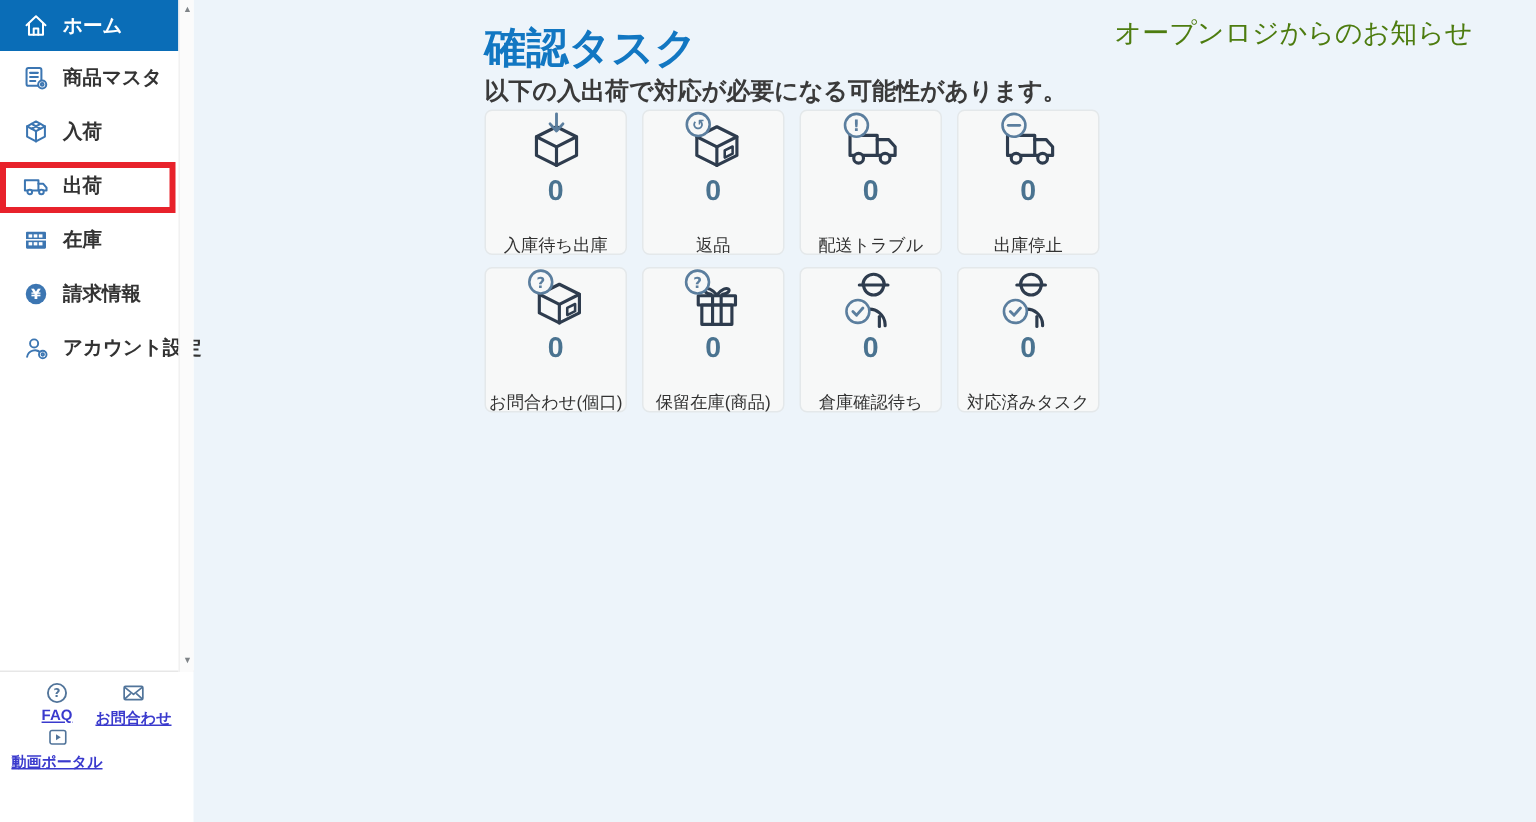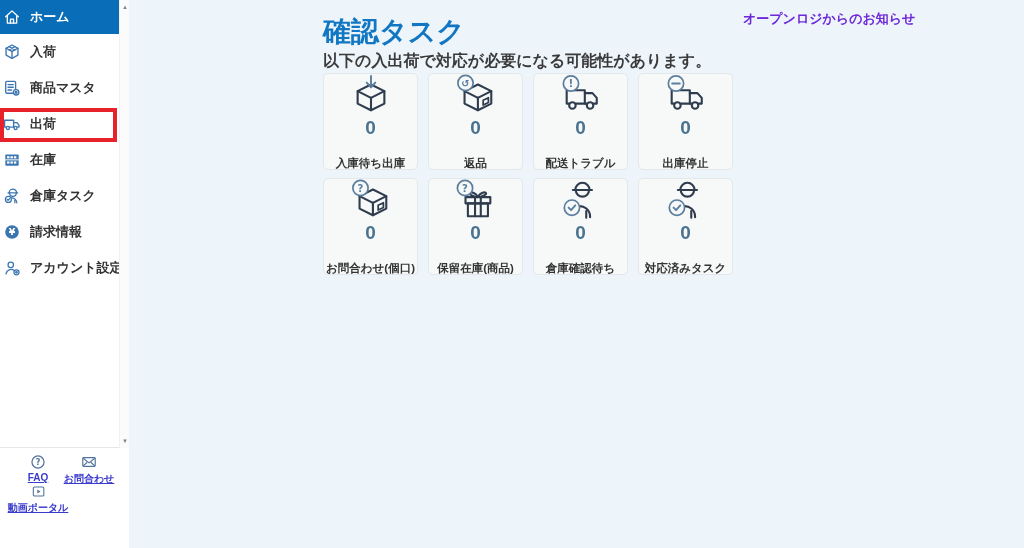--- a/index.html
+++ b/index.html
@@ -9,49 +9,49 @@
 
   
   .sidebar { position:absolute; left:0; top:0; width:129px; height:548px; background:#fff; }
   .nav-area { position:absolute; left:0; top:0; width:129px; height:448px; border-bottom:1px solid #e7e7e7; }
   .scroll-strip { position:absolute; left:119px; top:0; width:10px; height:448px; background:#fbfbfb; border-left:1px solid #f1f1f1; }
   .scroll-arrow { position:absolute; left:0; width:10px; text-align:center; font-size:6px; color:#7f8488; line-height:10px; cursor:default; }
   .scroll-arrow.up { top:2px; }
   .scroll-arrow.down { top:436px; }
 
   .nav { position:absolute; left:0; top:0; width:119px; }
-  .nav-item { height:36px; display:flex; align-items:center; padding-left:3px; gap:9px;
+  .nav-item { height:36px; display:flex; align-items:center; padding-left:15px; gap:9px;
     font-size:13px; color:#333; font-weight:600; cursor:pointer; white-space:nowrap; }
   .nav-item.active { height:34px; background:#0a6db7; color:#fff; font-weight:700; }
   .nav-item svg { flex:0 0 auto; }
 
   .annotation-box { position:absolute; left:0; top:108px; width:117px; height:34px;
     border:4px solid #e8222b; pointer-events:none; z-index:10; }
 
   .sidebar-footer { position:absolute; left:0; top:452px; width:129px; }
   .footer-link { position:absolute; display:flex; flex-direction:column; align-items:center; gap:2px;
     text-decoration:none; cursor:pointer; }
   .footer-link .lbl { font-size:10px; font-weight:700; color:#3a3acd; text-decoration:underline; white-space:nowrap; }
   .fl-faq { left:20px; top:2px; width:36px; }
   .fl-contact { left:60px; top:2px; width:58px; }
   .fl-video { left:6px; top:32px; width:64px; }
 
   
   .page-title { position:absolute; left:323px; top:13px; font-size:28px; font-weight:700; color:#1277c2; }
   .page-subtitle { position:absolute; left:323px; top:51px; font-size:16px; font-weight:600; color:#3a3a3a; }
-  .news-title { position:absolute; left:743px; top:10px; font-size:13px; font-weight:700; color:#6d28d9; }
+  .news-title { position:absolute; left:743px; top:10px; font-size:18px; font-weight:400; color:#4d7c0f; }
 
   .card-grid { position:absolute; left:323px; top:73px; display:grid;
     grid-template-columns:repeat(4,95px); grid-auto-rows:97px; gap:8px 10px; }
   .task-card { background:#f7f8f8; border:1px solid #e4e8ea; border-radius:5px;
     display:flex; flex-direction:column; align-items:center; justify-content:center;
     padding-top:2px; cursor:pointer; }
   .task-card .icon-wrap { height:44px; display:flex; align-items:flex-end; justify-content:center; }
   .task-card .count { font-size:19px; font-weight:700; color:#4a7390; line-height:1.15; margin-top:1px; }
-  .task-card .lbl { font-size:11.5px; font-weight:700; color:#333; margin-top:18px; white-space:nowrap; }
+  .task-card .lbl { font-size:11.5px; font-weight:400; color:#333; margin-top:18px; white-space:nowrap; }
 
   svg text { font-family:"DejaVu Sans","Liberation Sans",sans-serif; }
 </style>
 </head>
 <body>
 
 <aside class="sidebar">
   <div class="nav-area">
     <nav class="nav">
 
@@ -59,36 +59,36 @@
         <svg width="18" height="18" viewBox="0 0 20 20" fill="none" stroke="#fff" stroke-width="1.5" stroke-linecap="round" stroke-linejoin="round">
           <path d="M3 9.8 L10 3.2 L17 9.8"></path>
             <path d="M4.8 8.4 V16.8 H15.2 V8.4"></path>
             <path d="M8.3 16.8 V12.3 H11.7 V16.8"></path>
         </svg>
         <span>ホーム</span>
       </div>
 
       <div class="nav-item">
         <svg width="18" height="18" viewBox="0 0 20 20" fill="none" stroke="#3c76b2" stroke-width="1.5" stroke-linecap="round" stroke-linejoin="round">
+          <rect x="3" y="2.6" width="11" height="13.2" rx="1.4"></rect>
+          <path d="M5.6 6.2 H11.4 M5.6 9.2 H11.4 M5.6 12.2 H9.5"></path>
+          <circle cx="14.6" cy="14.8" r="3" fill="#fff"></circle>
+            <circle cx="14.6" cy="14.8" r="1"></circle>
+        </svg>
+        <span>商品マスタ</span>
+      </div>
+
+      <div class="nav-item">
+        <svg width="18" height="18" viewBox="0 0 20 20" fill="none" stroke="#3c76b2" stroke-width="1.5" stroke-linecap="round" stroke-linejoin="round">
           <path d="M10 2.2 L16.6 5.8 L10 9.4 L3.4 5.8 Z"></path>
           <path d="M3.4 5.8 V13.4 L10 17 L16.6 13.4 V5.8"></path>
           <path d="M10 9.4 V17"></path>
             <path d="M6.7 4 L13.3 7.6 M13.3 4 L6.7 7.6"></path>
         </svg>
         <span>入荷</span>
-      </div>
-
-      <div class="nav-item">
-        <svg width="18" height="18" viewBox="0 0 20 20" fill="none" stroke="#3c76b2" stroke-width="1.5" stroke-linecap="round" stroke-linejoin="round">
-          <rect x="3" y="2.6" width="11" height="13.2" rx="1.4"></rect>
-          <path d="M5.6 6.2 H11.4 M5.6 9.2 H11.4 M5.6 12.2 H9.5"></path>
-          <circle cx="14.6" cy="14.8" r="3" fill="#fff"></circle>
-            <circle cx="14.6" cy="14.8" r="1"></circle>
-        </svg>
-        <span>商品マスタ</span>
       </div>
 
       <div class="nav-item">
         <svg width="18" height="18" viewBox="0 0 20 20" fill="none" stroke="#3c76b2" stroke-width="1.5" stroke-linecap="round" stroke-linejoin="round">
           <rect x="1.8" y="5.8" width="10" height="7.6"></rect>
           <path d="M11.8 8.4 H15.4 L17.8 11.2 V13.4 H11.8"></path>
           <circle cx="5.4" cy="14.4" r="1.7" fill="#fff"></circle>
             <circle cx="14" cy="14.4" r="1.7" fill="#fff"></circle>
         </svg>
         <span>出荷</span>
@@ -103,32 +103,20 @@
               <rect x="12.1" y="5.8" width="2.7" height="2.4"></rect>
             <rect x="2.6" y="9.3" width="14.8" height="1.1"></rect>
             <rect x="4.5" y="11.6" width="2.7" height="2.4"></rect>
               <rect x="8.3" y="11.6" width="2.7" height="2.4"></rect>
               <rect x="12.1" y="11.6" width="2.7" height="2.4"></rect>
           </g>
         </svg>
         <span>在庫</span>
       </div>
 
-      <div class="nav-item">
-        <svg width="18" height="18" viewBox="0 0 20 20" fill="none" stroke="#3c76b2" stroke-width="1.4" stroke-linecap="round" stroke-linejoin="round">
-          <path d="M6.8 6.6 a4.2 4.2 0 0 1 8.4 0"></path>
-            <path d="M5.6 6.6 H16.2"></path>
-          <path d="M7.3 6.6 a3.7 3.7 0 0 0 7.4 0"></path>
-          <path d="M8.4 12.4 a5.6 5.6 0 0 1 7 5.2"></path>
-            <path d="M13.2 14.6 v3"></path>
-          <circle cx="6" cy="13.8" r="3.3" fill="#fff"></circle>
-          <path d="M4.7 13.9 l1 1 l1.8 -2"></path>
-        </svg>
-        <span>倉庫タスク</span>
-      </div>
 
       <div class="nav-item">
         <svg width="18" height="18" viewBox="0 0 20 20">
           <circle cx="10" cy="10" r="7.6" fill="#3c76b2"></circle>
           <text x="10" y="13.7" font-size="10.5" font-weight="bold" fill="#fff" text-anchor="middle">¥</text>
         </svg>
         <span>請求情報</span>
       </div>
 
       <div class="nav-item">

